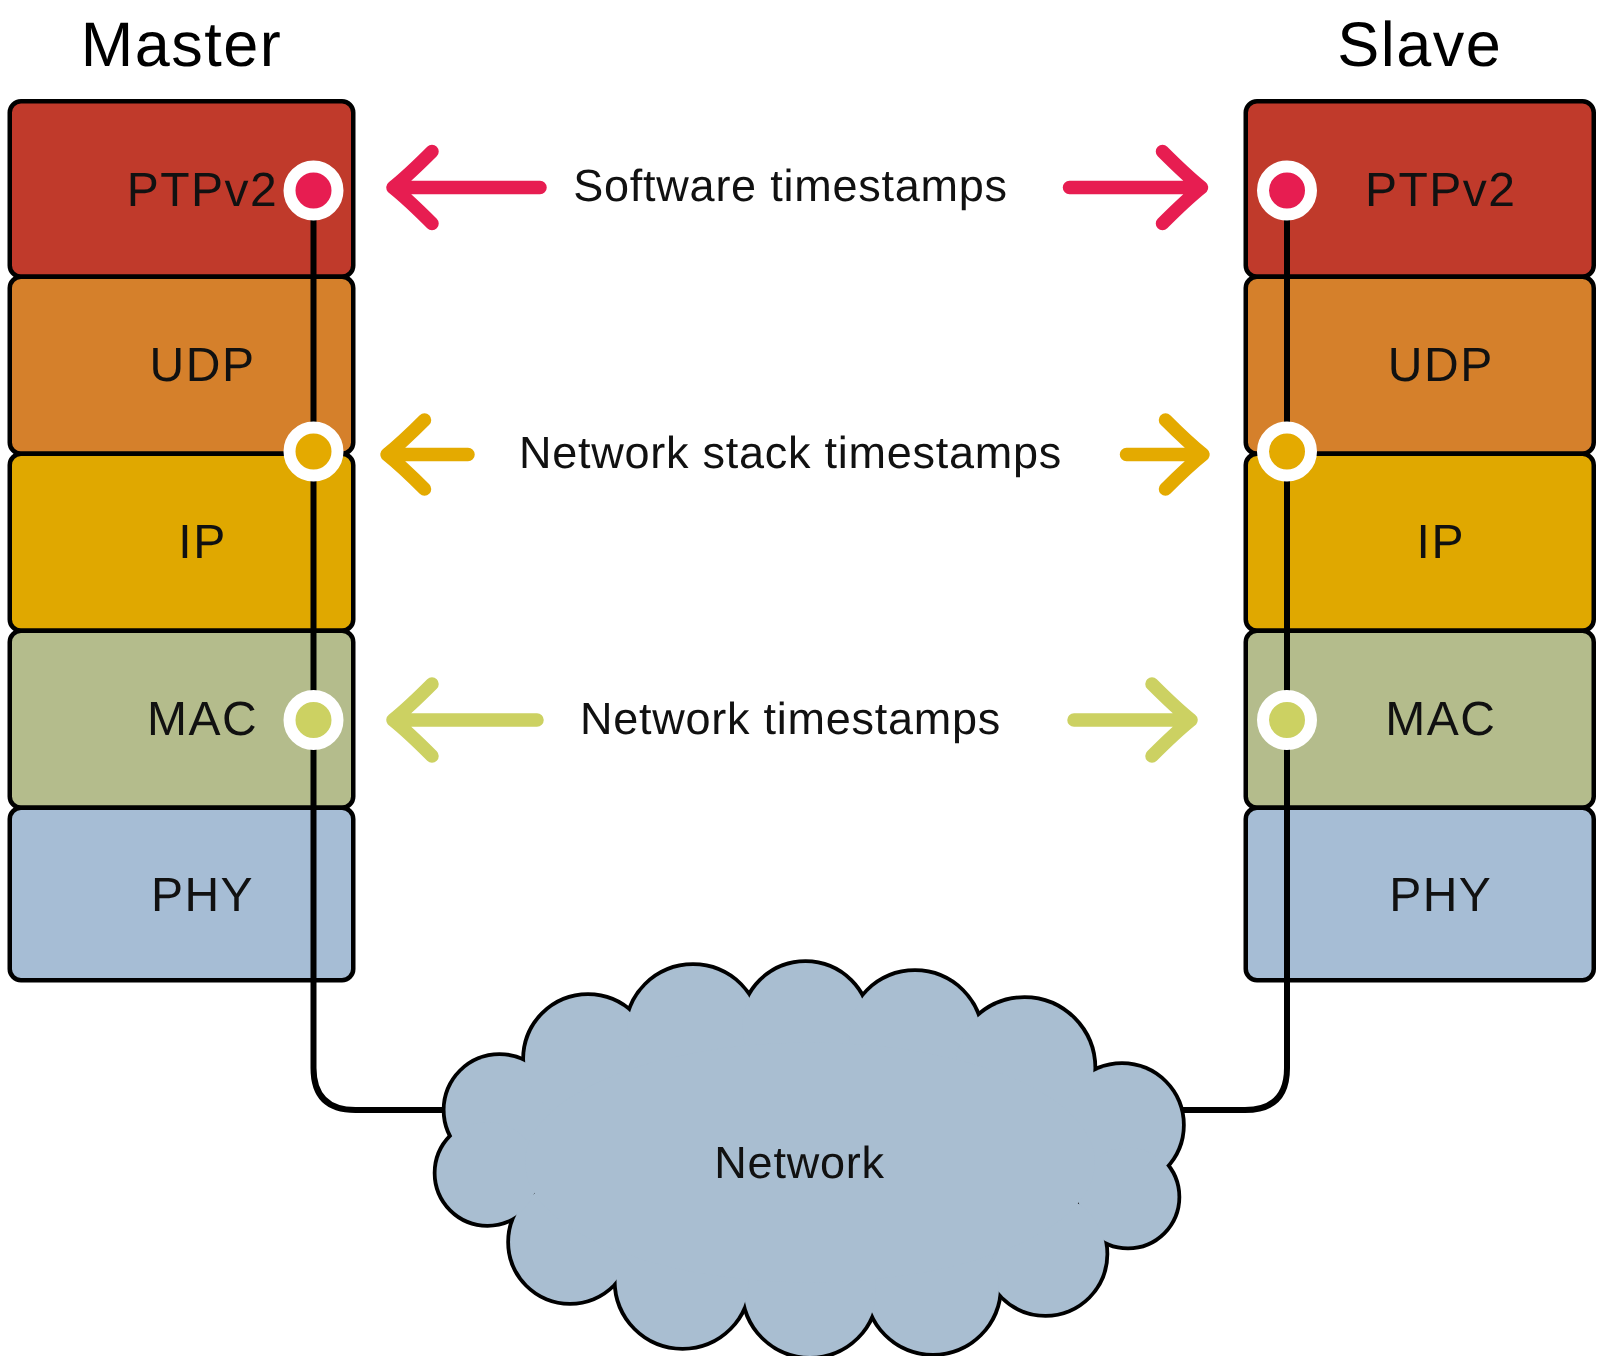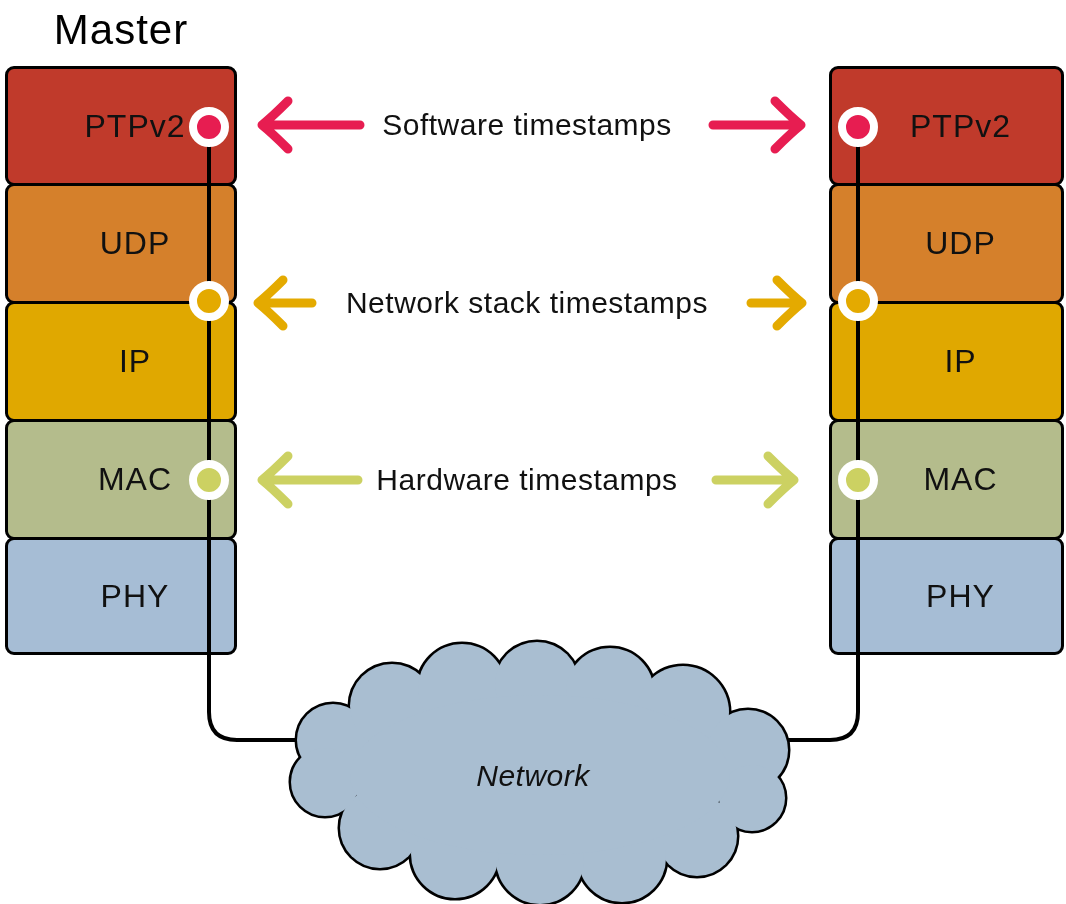--- a/index.html
+++ b/index.html
@@ -51,29 +51,29 @@
     color:#111;
     z-index:3;
   }
   .cloud-label{
     position:absolute;
     transform:translate(-50%,-50%);
     font-size:30px;
     letter-spacing:0.5px;
     color:#111;
     z-index:3;
-    font-style:italic;
   }
 </style>
 </head>
 <body>
 
 <div id="canvas">
 
   <div class="stack-title" style="left:5px;top:6px;width:232px">Master</div>
+  <div class="stack-title" style="left:829px;top:6px;width:235px">Slave</div>
 
   <div>
     <div class="layer-box" style="left: 5px; top: 66px; width: 232px; height: 120px; background-color: rgb(192, 58, 43);">
       <span class="layer-label">PTPv2</span>
     </div>
     <div class="layer-box" style="left: 5px; top: 183px; width: 232px; height: 121px; background-color: rgb(213, 128, 43);">
       <span class="layer-label">UDP</span>
     </div>
     <div class="layer-box" style="left: 5px; top: 301px; width: 232px; height: 121px; background-color: rgb(224, 168, 0);">
       <span class="layer-label">IP</span>
@@ -169,17 +169,17 @@
       <circle cx="858" cy="301" r="16"></circle>
     </g>
     <g stroke="#ffffff" stroke-width="8" fill="#ccd162">
       <circle cx="209" cy="480" r="16"></circle>
       <circle cx="858" cy="480" r="16"></circle>
     </g>
   </svg>
 
   <div class="ann-label" style="top:303px">Network stack timestamps</div>
   <div class="ann-label" style="top:125px">Software timestamps</div>
-  <div class="ann-label" style="top:480px">Hardware timestamps</div>
+  <div class="ann-label" style="top:480px">Network timestamps</div>
 
   <div class="cloud-label" style="left:533px;top:776px">Network</div>
 
 </div>
 
 </body></html>

